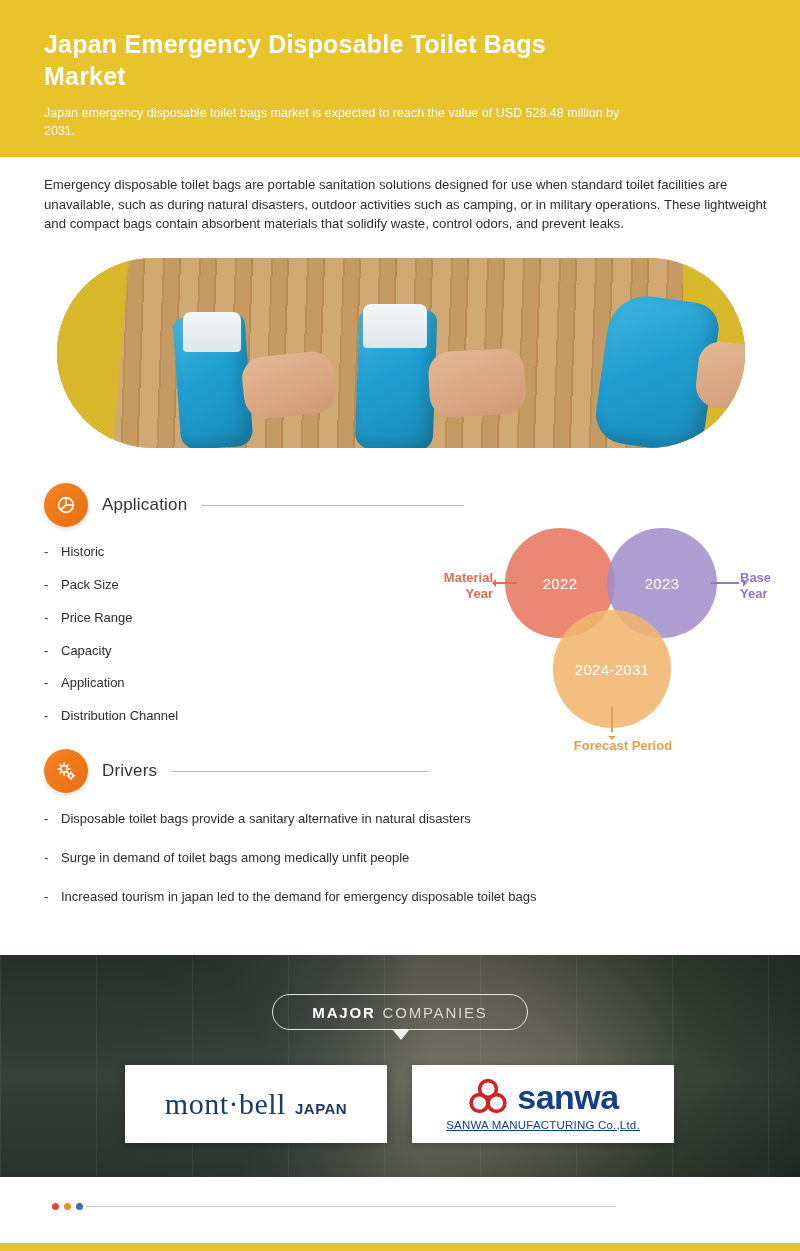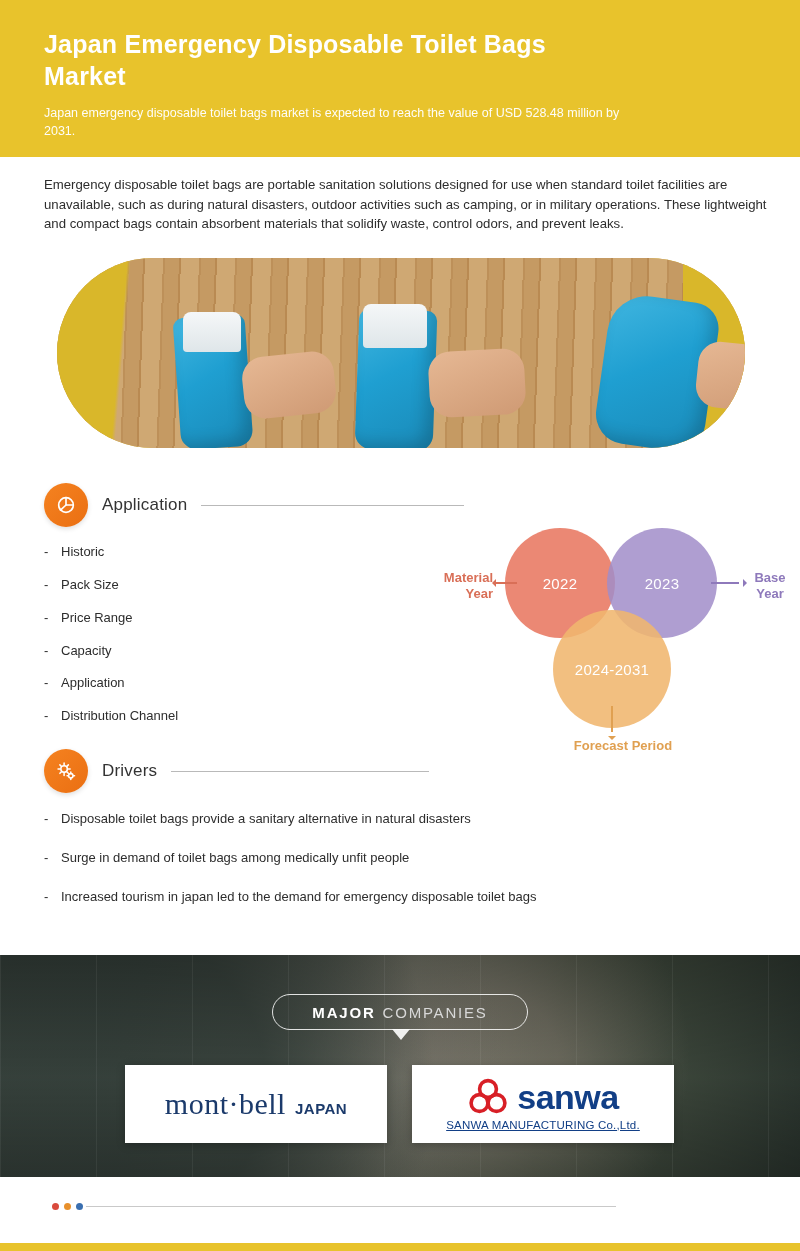--- a/index.html
+++ b/index.html
@@ -150,21 +150,21 @@
   .c-hist { left: 90px; top: 8px; width: 110px; height: 110px; background: rgba(231,115,92,0.85); }
   .c-base { left: 192px; top: 8px; width: 110px; height: 110px; background: rgba(161,141,201,0.85); }
   .c-fore { left: 138px; top: 90px; width: 118px; height: 118px; background: rgba(240,182,110,0.88); }
   .venn-lbl {
     position: absolute;
     font-size: 13px;
     line-height: 1.25;
     font-weight: bold;
   }
   .lbl-hist { left: 0px; top: 50px; width: 78px; text-align: right; color: #d96f57; }
-  .lbl-base { left: 325px; top: 50px; width: 60px; text-align: center; color: #8e79bb; }
+  .lbl-base { left: 325px; top: 50px; width: 60px; text-align: left; color: #8e79bb; }
   .lbl-fore { left: 128px; top: 218px; width: 160px; text-align: center; color: #e0a051; }
   .arrow { position: absolute; background: currentColor; }
   .ar-hist { left: 78px; top: 62px; width: 24px; height: 1.6px; color: #d96f57; }
   .ar-hist::before {
     content:""; position:absolute; left:-1px; top:-3.2px;
     border: 4px solid transparent; border-right-color: #d96f57; border-left: 0;
   }
   .ar-base { left: 296px; top: 62px; width: 28px; height: 1.6px; color: #8e79bb; }
   .ar-base::after {
     content:""; position:absolute; right:-8px; top:-3.2px;

